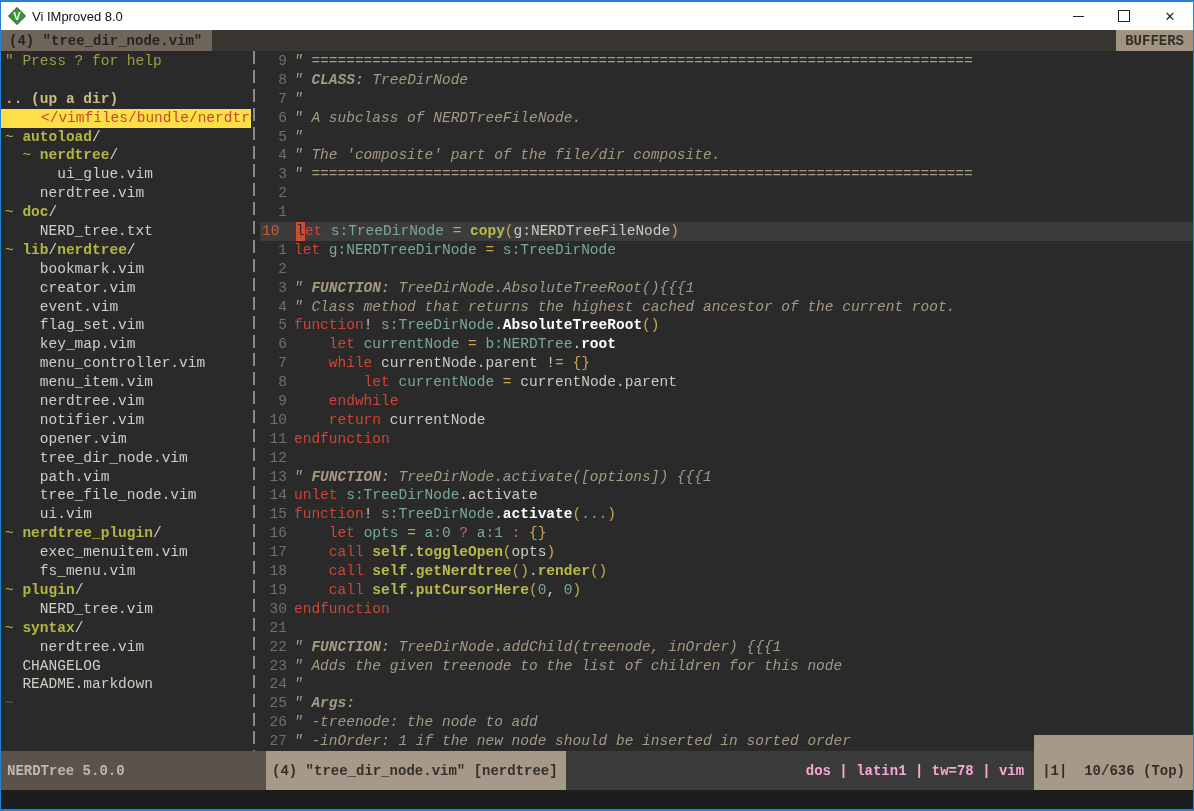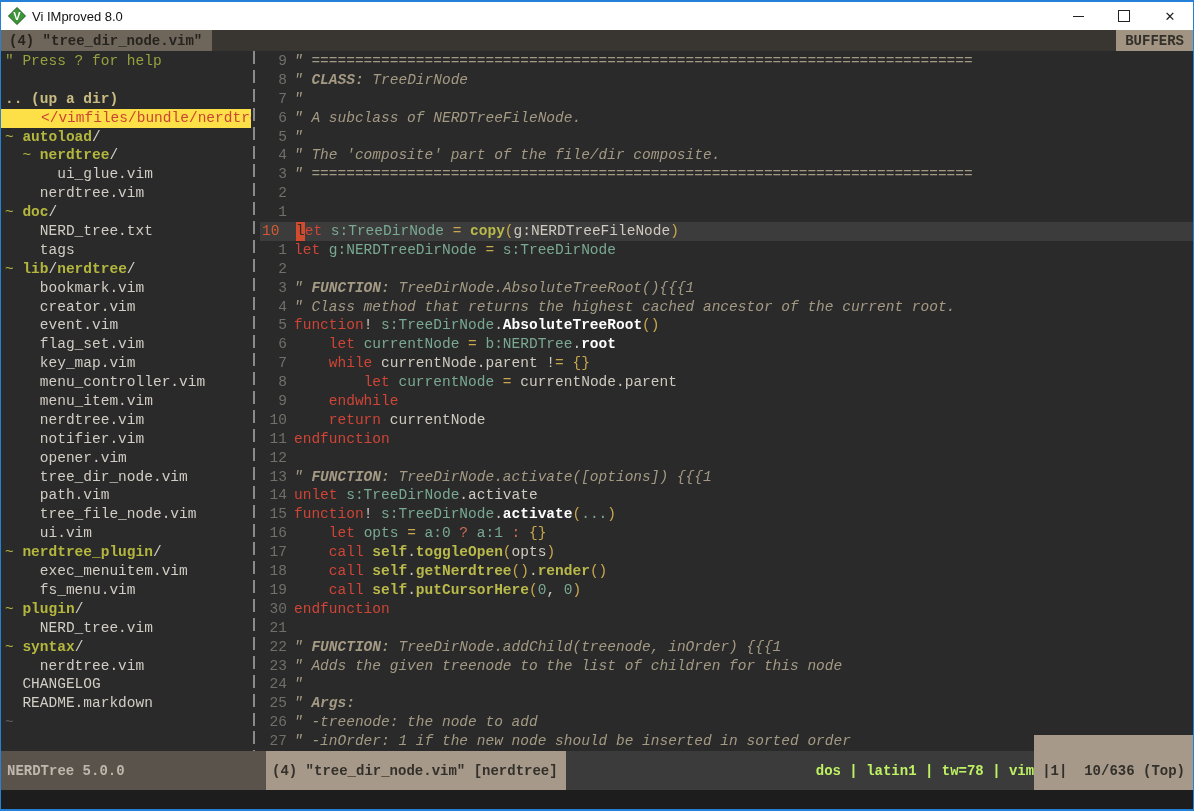--- a/index.html
+++ b/index.html
@@ -58,21 +58,21 @@
   .sg-m{color:#ffffff;font-weight:bold;}
   .sg-cursor{background:#d14c2e;color:#2b2b2b;}
   
   .statusline{height:39px;flex:0 0 auto;display:flex;font-size:14px;font-weight:bold;}
   .st-nerd{width:259px;flex:0 0 259px;background:#5a534b;color:#beb8ae;
     display:flex;align-items:center;padding-left:6px;white-space:pre;}
   .st-main{flex:1;background:#3b3b3b;display:flex;align-items:center;}
   .st-left{background:#a6998a;color:#33302a;padding:0 8px 0 6px;height:100%;
     display:flex;align-items:center;white-space:pre;}
   .st-mid-spacer{flex:1;}
-  .st-mid{color:#bef264;white-space:pre;}
+  .st-mid{color:#f9a8d4;padding-right:10px;white-space:pre;}
   .st-right{background:#a6998a;color:#33302a;padding:16px 8px;height:100%;
     display:flex;align-items:center;white-space:pre;}
   
   .cmdline{flex:1;background:#1d1d1d;}
 </style>
 </head>
 <body>
 
 <div class="window">
 
@@ -103,21 +103,20 @@
         <div class="srow"><span class="sg-h">" Press ? for help</span></div>
         <div class="srow"></div>
         <div class="srow"><span class="sg-u">.. (up a dir)</span></div>
         <div class="srow hl"><span class="sg-r">&lt;/vimfiles/bundle/nerdtree/</span></div>
         <div class="srow"><span class="sg-dm">~ </span><span class="sg-d">autoload</span><span class="sg-s">/</span></div>
         <div class="srow"><span class="sg-s">  </span><span class="sg-dm">~ </span><span class="sg-d">nerdtree</span><span class="sg-s">/</span></div>
         <div class="srow"><span class="sg-fl">      ui_glue.vim</span></div>
         <div class="srow"><span class="sg-fl">    nerdtree.vim</span></div>
         <div class="srow"><span class="sg-dm">~ </span><span class="sg-d">doc</span><span class="sg-s">/</span></div>
         <div class="srow"><span class="sg-fl">    NERD_tree.txt</span></div>
-        <div class="srow"><span class="sg-fl">    tags</span></div>
         <div class="srow"><span class="sg-dm">~ </span><span class="sg-d">lib</span><span class="sg-s">/</span><span class="sg-d">nerdtree</span><span class="sg-s">/</span></div>
         <div class="srow"><span class="sg-fl">    bookmark.vim</span></div>
         <div class="srow"><span class="sg-fl">    creator.vim</span></div>
         <div class="srow"><span class="sg-fl">    event.vim</span></div>
         <div class="srow"><span class="sg-fl">    flag_set.vim</span></div>
         <div class="srow"><span class="sg-fl">    key_map.vim</span></div>
         <div class="srow"><span class="sg-fl">    menu_controller.vim</span></div>
         <div class="srow"><span class="sg-fl">    menu_item.vim</span></div>
         <div class="srow"><span class="sg-fl">    nerdtree.vim</span></div>
         <div class="srow"><span class="sg-fl">    notifier.vim</span></div>

